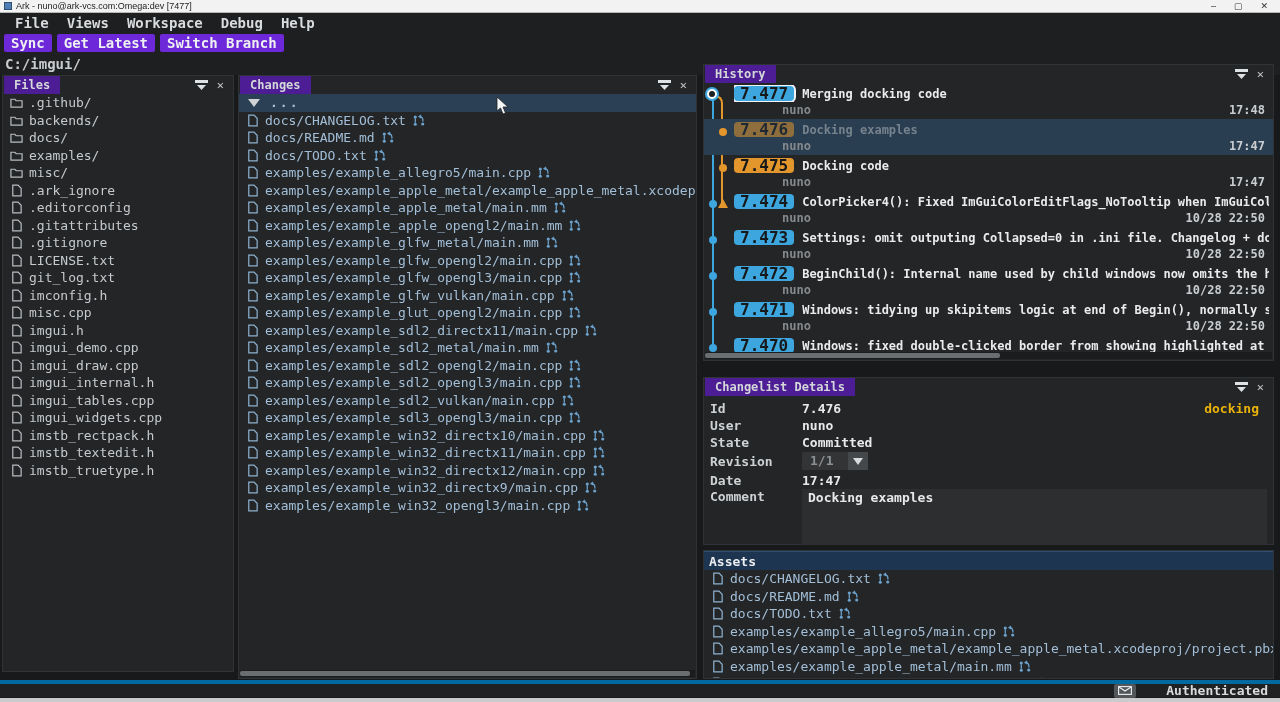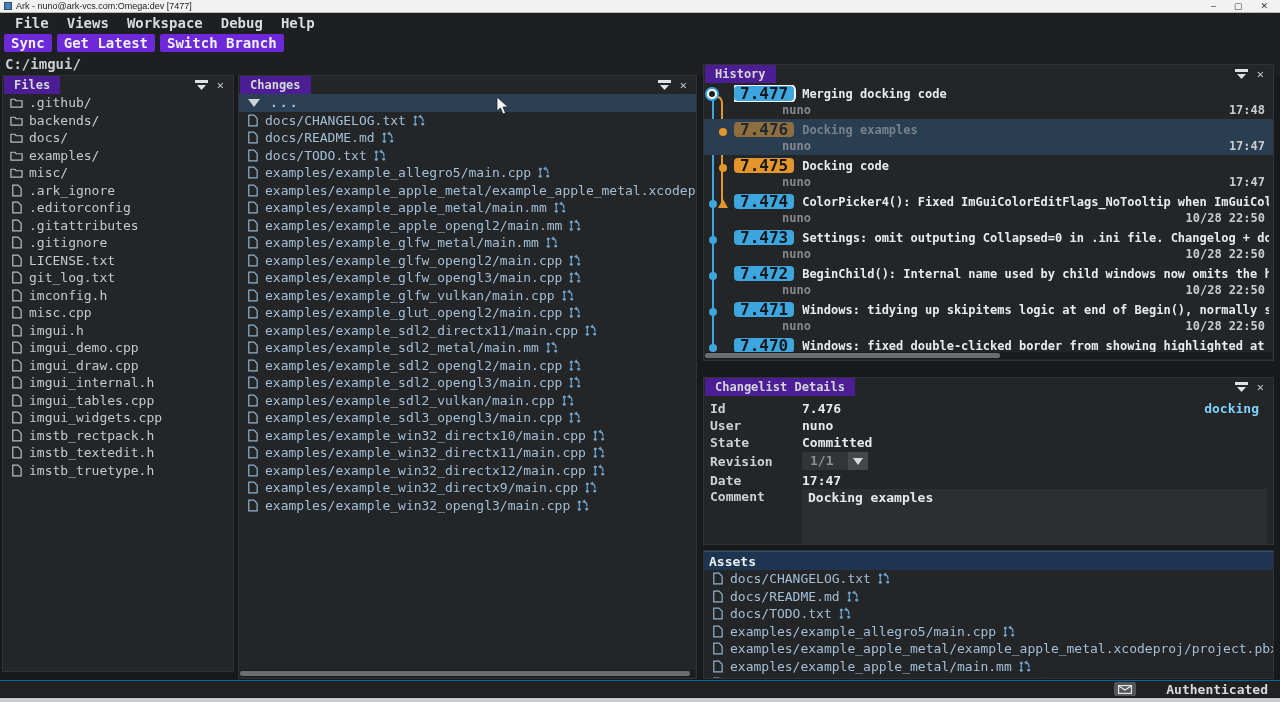--- a/index.html
+++ b/index.html
@@ -65,31 +65,31 @@
   .marker-main::after,.marker-merge::after{content:"";position:absolute;left:5px;top:9px;width:8px;height:8px;border-radius:50%;background:#3ea6de;}
   .marker-merge::before{content:"";position:absolute;left:14px;top:8px;width:0;height:0;
     border-left:5px solid transparent;border-right:5px solid transparent;border-bottom:9px solid #e3962c;}
   .hscroll{position:absolute;left:1px;right:1px;bottom:1px;height:7px;background:#1a1c1e;}
   .hscroll .thumb{height:5px;margin-top:1px;background:#6a6e71;border-radius:2px;}
   
   .dbody{padding:4px 6px 0 6px;}
   .drow{display:flex;align-items:center;min-height:16px;margin-bottom:1px;}
   .dlabel{flex:none;width:92px;color:#ced2d4;font-size:13px;font-weight:bold;}
   .dvalue{color:#e7e9eb;font-size:13px;font-weight:bold;}
-  .dbranch{margin-left:auto;padding-right:8px;color:#7dd3fc;font-size:13px;font-weight:bold;}
+  .dbranch{margin-left:auto;padding-right:8px;color:#eab308;font-size:13px;font-weight:bold;}
   .revbox{background:#323436;color:#8d9093;font-size:13px;font-weight:bold;padding:0 8px;line-height:18px;min-width:46px;}
   .revbtn{width:20px;height:18px;background:#45484a;display:flex;align-items:center;justify-content:center;}
   .revbtn .tri{width:0;height:0;border-left:5px solid transparent;border-right:5px solid transparent;border-top:7px solid #d8dadc;}
   .commentrow{align-items:flex-start;}
   .commentbox{flex:1;height:56px;background:#2c2e30;padding:1px 6px;color:#e7e9eb;font-size:13px;font-weight:bold;}
   
   .ahead{height:19px;background:#1d3550;border-top:1px solid #2e4e72;display:flex;align-items:center;padding-left:5px;}
   .ahead span{color:#eceef0;font-size:13px;font-weight:bold;}
   
-  .statusbar{position:absolute;left:0;right:0;top:680px;height:17px;background:#1f2123;border-top:1px solid #0369a1;
+  .statusbar{position:absolute;left:0;right:0;top:680px;height:17px;background:#1f2123;border-top:4px solid #0369a1;
     display:flex;align-items:center;justify-content:flex-end;gap:30px;padding-right:12px;}
   .mailbox{width:22px;height:14px;background:#53575a;border-radius:2px;display:flex;align-items:center;justify-content:center;}
   .authtext{color:#d8dadc;font-size:13px;font-weight:bold;}
   .bottomstrip{position:absolute;left:0;right:0;bottom:0;height:4px;background:#c9cbcc;}
   
   .cursor{position:absolute;left:496px;top:96px;width:14px;height:20px;pointer-events:none;}
   svg{display:block;}
 </style>
 </head>
 <body>

